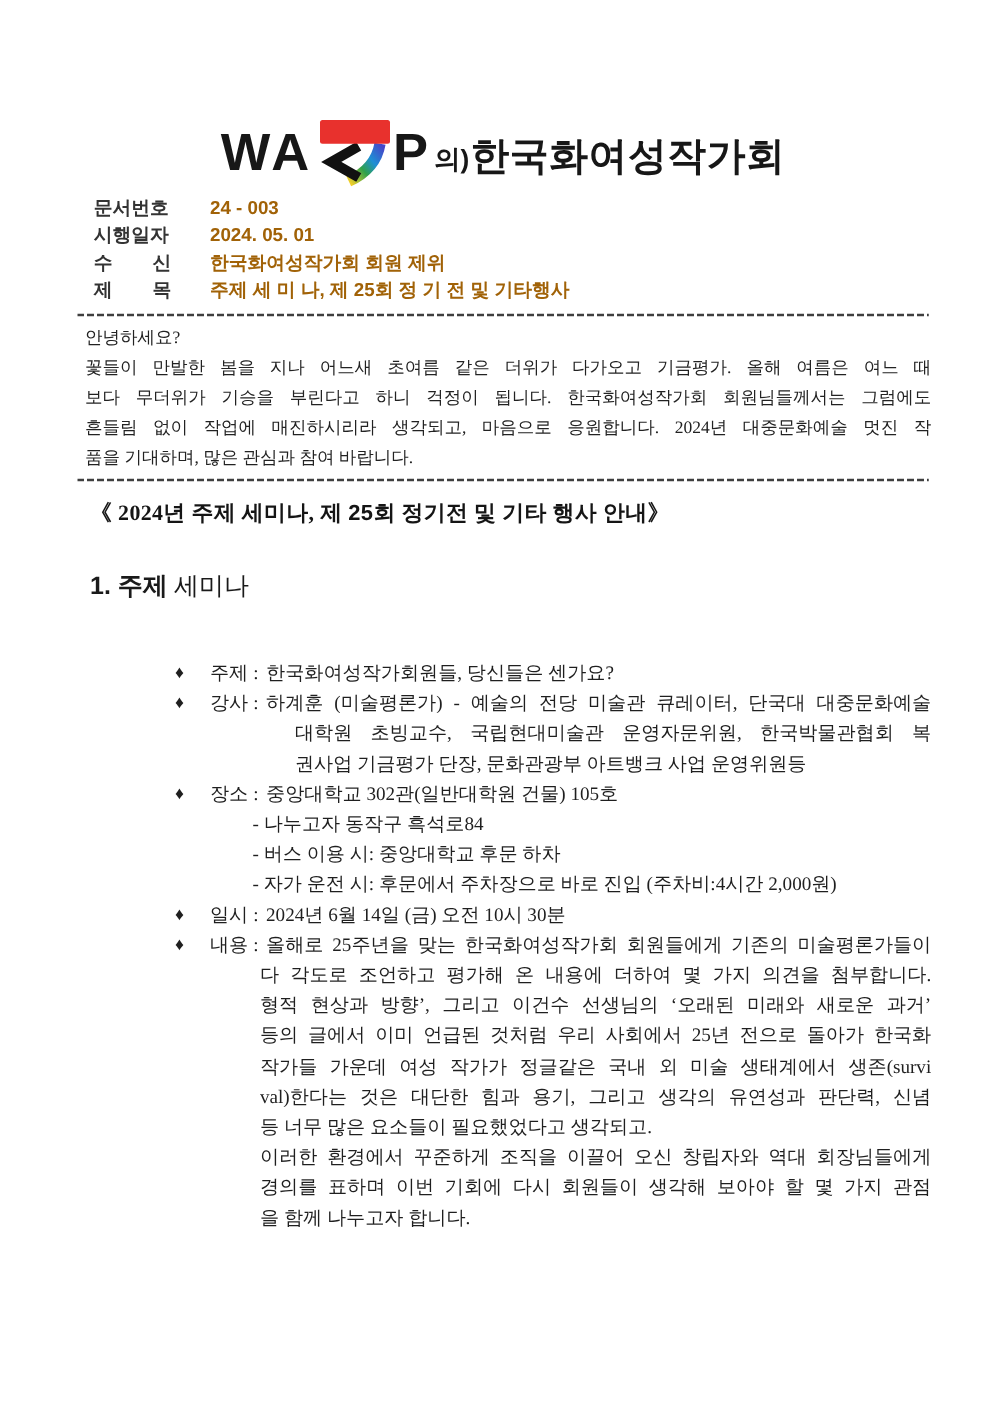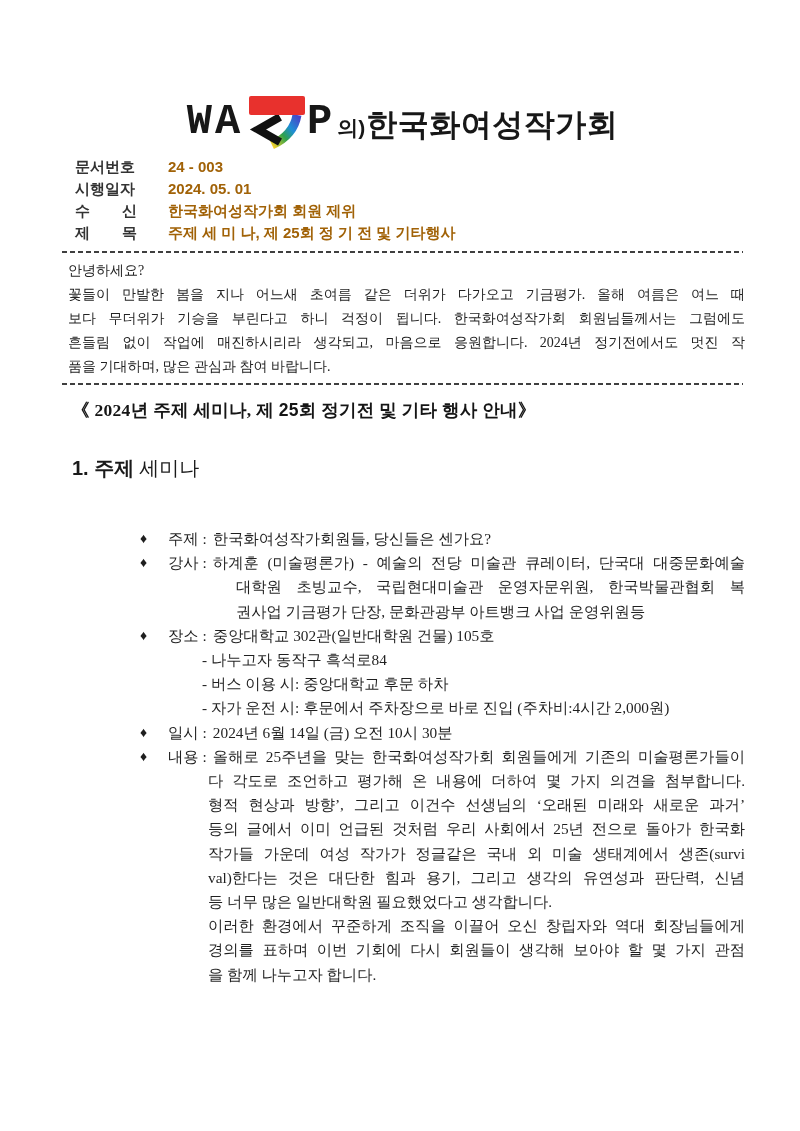--- a/index.html
+++ b/index.html
@@ -3,21 +3,21 @@
 <meta charset="utf-8">
 <style>
   * { margin: 0; padding: 0; box-sizing: border-box; }
   html, body { background: #ffffff; }
   body { width: 800px; height: 1131px; font-family: "Liberation Serif", serif; color: #1c1c1c; }
   .page { position: relative; width: 800px; height: 1131px; background: #fff; overflow: hidden; padding: 0 55px 0 60px; }
 
   
   .logo-wrap { margin-top: 88px; display: flex; justify-content: center; align-items: flex-end; height: 56px; }
   .logo-row { display: flex; align-items: flex-end; }
-  .logo-wa, .logo-p { font-family: Liberation Mono, monospace; font-weight: bold; font-size: 42px; line-height: 44px; letter-spacing: 3px; color: #171717; }
+  .logo-wa, .logo-p { font-family: Liberation Sans, sans-serif; font-weight: bold; font-size: 42px; line-height: 44px; letter-spacing: 3px; color: #171717; }
   .logo-kmark { width: 62px; height: 54px; margin: 0 1px; position: relative; top: 6px; }
   .logo-particle { font-family: "Liberation Sans", sans-serif; font-weight: bold; font-size: 21px; color: #171717; line-height: 30px; margin: 0 1px 1px 2px; }
   .logo-org { font-family: "Liberation Sans", sans-serif; font-weight: bold; font-size: 31px; color: #171717; line-height: 38px; letter-spacing: 0.5px; }
 
   
   .hdr-block { margin-top: 12px; padding-left: 15px; font-family: "Liberation Sans", sans-serif; }
   .hdr-row { line-height: 22px; font-size: 15px; font-weight: bold; color: #222; }
   .hdr-label { display: inline-block; width: 62px; text-align: justify; text-align-last: justify; color: #333; vertical-align: top; }
   .hdr-value { margin-left: 31px; color: #a16207; }
 
@@ -96,21 +96,21 @@
       <span class="hdr-label">제 목</span><span class="hdr-value"><span>주제 세 미 나, 제 </span><span class="num-bold">25</span><span>회 정 기 전 및 기타행사</span></span>
     </div>
   </div>
 
   <div class="dashsep one"></div>
 
   <div class="greeting">
     <div>안녕하세요?</div>
     <div class="jf">꽃들이 만발한 봄을 지나 어느새 초여름 같은 더위가 다가오고 기금평가. 올해 여름은 여느 때</div>
     <div class="jf">보다 무더위가 기승을 부린다고 하니 걱정이 됩니다. 한국화여성작가회 회원님들께서는 그럼에도</div>
-    <div class="jf">흔들림 없이 작업에 매진하시리라 생각되고, 마음으로 응원합니다. 2024년 정기전에서도 멋진 작</div>
+    <div class="jf">흔들림 없이 작업에 매진하시리라 생각되고, 마음으로 응원합니다. 2024년 대중문화예술 멋진 작</div>
     <div>품을 기대하며, 많은 관심과 참여 바랍니다.</div>
   </div>
 
   <div class="dashsep two"></div>
 
   <div class="notice-title">
     <span>《 2024년 주제 세미나, 제 </span><span class="num-bold">25</span><span>회 정기전 및 기타 행사 안내》</span>
   </div>
 
   <div class="section1">
@@ -156,20 +156,20 @@
       <span class="b-diamond">♦</span>
       <span class="b-label">내용</span>
       <span class="b-sep">:</span>
       <span class="b-text jf">올해로 25주년을 맞는 한국화여성작가회 회원들에게 기존의 미술평론가들이</span>
     </div>
     <div class="b-cont content-cont jf">다 각도로 조언하고 평가해 온 내용에 더하여 몇 가지 의견을 첨부합니다.</div>
     <div class="b-cont content-cont jf">형적 현상과 방향’, 그리고 이건수 선생님의 ‘오래된 미래와 새로운 과거’</div>
     <div class="b-cont content-cont jf">등의 글에서 이미 언급된 것처럼 우리 사회에서 25년 전으로 돌아가 한국화</div>
     <div class="b-cont content-cont jf">작가들 가운데 여성 작가가 정글같은 국내 외 미술 생태계에서 생존(survi</div>
     <div class="b-cont content-cont jf">val)한다는 것은 대단한 힘과 용기, 그리고 생각의 유연성과 판단력, 신념</div>
-    <div class="b-cont content-cont">등 너무 많은 일반대학원 필요했었다고 생각합니다.</div>
+    <div class="b-cont content-cont">등 너무 많은 요소들이 필요했었다고 생각되고.</div>
     <div class="b-cont content-cont jf">이러한 환경에서 꾸준하게 조직을 이끌어 오신 창립자와 역대 회장님들에게</div>
     <div class="b-cont content-cont jf">경의를 표하며 이번 기회에 다시 회원들이 생각해 보아야 할 몇 가지 관점</div>
     <div class="b-cont content-cont">을 함께 나누고자 합니다.</div>
 
   </div>
 
 </div>
 
 </body></html>

